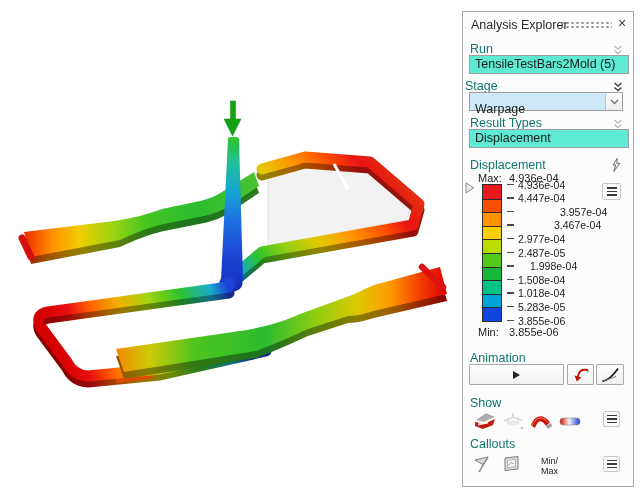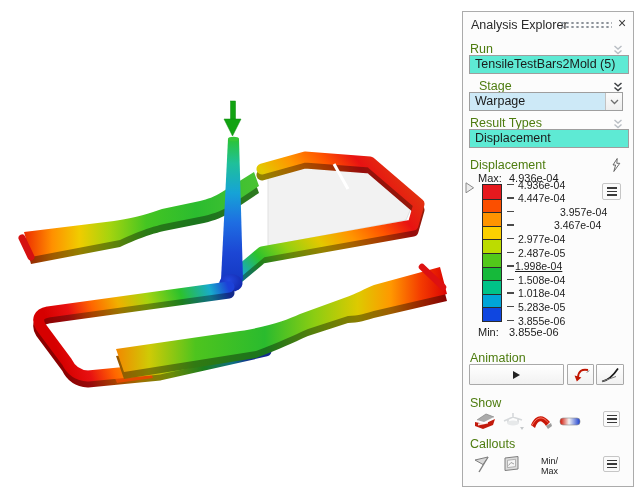--- a/index.html
+++ b/index.html
@@ -3,34 +3,34 @@
 <meta charset="utf-8">
 <style>
   html,body{margin:0;padding:0;background:#fff;}
   .stage{position:relative;width:640px;height:494px;background:#ffffff;overflow:hidden;
          font-family:"Liberation Sans",sans-serif;-webkit-font-smoothing:antialiased;}
   .stage *{box-sizing:border-box;}
 
   
   .panel{position:absolute;left:462px;top:11px;width:172px;height:476px;
          background:#fcfcfc;border:1px solid #ababab;}
-  .lbl{position:absolute;font-size:12.5px;color:#4d7c0f;white-space:nowrap;}
+  .lbl{position:absolute;font-size:12.5px;color:#0f766e;white-space:nowrap;}
   .ttl{position:absolute;left:8px;top:6px;font-size:12.5px;color:#2a2a2a;}
   .dots{position:absolute;left:97px;top:9px;width:52px;height:7px;
         background-image:radial-gradient(circle,#8d939a 1px,transparent 1.35px);
         background-size:5px 4px;}
   .closex{position:absolute;left:151px;top:2px;width:16px;height:18px;font-size:14px;
           color:#3c3c3c;text-align:center;line-height:18px;cursor:default;}
   .chev{position:absolute;left:149px;width:12px;height:12px;}
   .field{position:absolute;left:6px;width:160px;height:19px;background:#5eead4;
          border:1px solid #9e9e9e;font-size:12.5px;color:#1b1b1b;
          padding:2px 5px;line-height:13px;white-space:nowrap;overflow:hidden;}
   .combo{position:absolute;left:6px;width:154px;height:19px;border:1px solid #9e9e9e;
          background:#cde9f7;display:flex;}
-  .combo .val{flex:1;font-size:12.5px;color:#1b1b1b;padding:2px 5px;line-height:13px;}
+  .combo .val{flex:1;font-size:12.5px;color:#1b1b1b;padding:10px 5px;line-height:13px;}
   .combo .btn{width:17px;background:linear-gradient(#fbfbfb,#eeeeee);
               border-left:1px solid #c2c2c2;display:flex;align-items:center;justify-content:center;}
   .mono11{font-size:11px;color:#1c1c1c;}
   .tick{position:absolute;font-size:10.5px;color:#1c1c1c;white-space:nowrap;}
   .tickdash{position:absolute;width:7px;height:1.5px;background:#4a4a4a;}
   .menu-btn{position:absolute;width:19px;height:17px;border:1px solid #c6c6c6;border-radius:2px;
             background:#fbfbfb;display:flex;flex-direction:column;justify-content:center;
             align-items:center;gap:2px;}
   .menu-btn i{display:block;width:10px;height:1.5px;background:#3a3a3a;}
   .abtn{position:absolute;height:21px;border:1px solid #a9a9a9;border-radius:1px;
@@ -148,21 +148,21 @@
     <div class="ttl">Analysis Explorer</div>
     <div class="dots"></div>
     <div class="closex">×</div>
 
     <div class="lbl" style="left:7px;top:30px">Run</div>
     <svg class="chev" style="top:32px" viewBox="0 0 12 12">
       <path d="M2.5,2 L6,5 L9.5,2 M2.5,6.5 L6,9.5 L9.5,6.5" fill="none" stroke="#b9bec4" stroke-width="1.4"></path>
     </svg>
     <div class="field" style="top:43px">TensileTestBars2Mold (5)</div>
 
-    <div class="lbl" style="left:16px;top:67px">Stage</div>
+    <div class="lbl" style="left:2px;top:67px">Stage</div>
     <svg class="chev" style="top:69px" viewBox="0 0 12 12">
       <path d="M2.5,2 L6,5 L9.5,2 M2.5,6.5 L6,9.5 L9.5,6.5" fill="none" stroke="#3d4043" stroke-width="1.5"></path>
     </svg>
     <div class="combo" style="top:80px">
       <div class="val">Warpage</div>
       <div class="btn">
         <svg width="9" height="6" viewBox="0 0 9 6">
           <path d="M1,1 L4.5,4.5 L8,1" fill="none" stroke="#6e6e6e" stroke-width="1.3"></path>
         </svg>
       </div>
@@ -203,21 +203,21 @@
         <div class="tick" style="left: 55px; top: 180.1px;">4.447e-04</div>
         <div class="tickdash" style="left: 44px; top: 198.7px;"></div>
         <div class="tick" style="left: 55px; top: 193.7px; margin-left: 42px;">3.957e-04</div>
         <div class="tickdash" style="left: 44px; top: 212.3px;"></div>
         <div class="tick" style="left: 43px; top: 207.3px; margin-left: 48px;">3.467e-04</div>
         <div class="tickdash" style="left: 44px; top: 225.9px;"></div>
         <div class="tick" style="left: 55px; top: 220.9px;">2.977e-04</div>
         <div class="tickdash" style="left: 44px; top: 239.5px;"></div>
         <div class="tick" style="left: 55px; top: 234.5px;">2.487e-05</div>
         <div class="tickdash" style="left: 44px; top: 253.1px;"></div>
-        <div class="tick" style="left: 52px; top: 248.1px; text-decoration: underline;">1.998e-04</div>
+        <div class="tick" style="left: 67px; top: 248.1px;">1.998e-04</div>
         <div class="tickdash" style="left: 44px; top: 266.7px;"></div>
         <div class="tick" style="left: 55px; top: 261.7px;">1.508e-04</div>
         <div class="tickdash" style="left: 44px; top: 280.3px;"></div>
         <div class="tick" style="left: 55px; top: 275.3px;">1.018e-04</div>
         <div class="tickdash" style="left: 44px; top: 293.9px;"></div>
         <div class="tick" style="left: 55px; top: 288.9px;">5.283e-05</div>
         <div class="tickdash" style="left: 44px; top: 307.5px;"></div>
         <div class="tick" style="left: 55px; top: 302.5px;">3.855e-06</div>
       </div>
 

